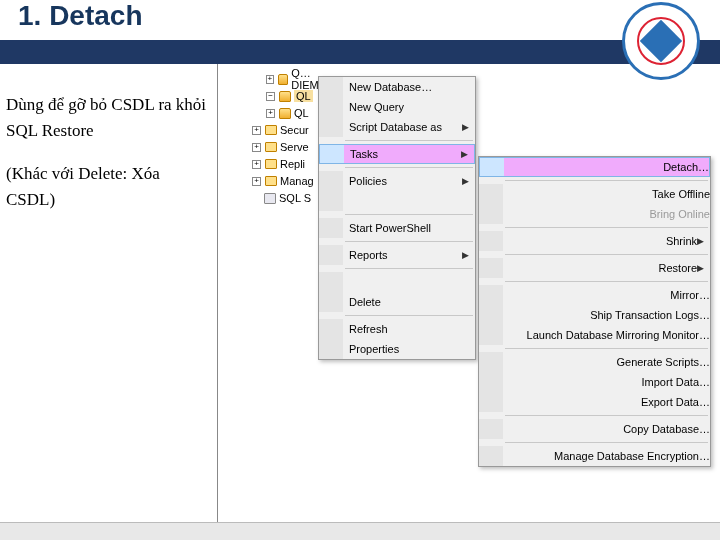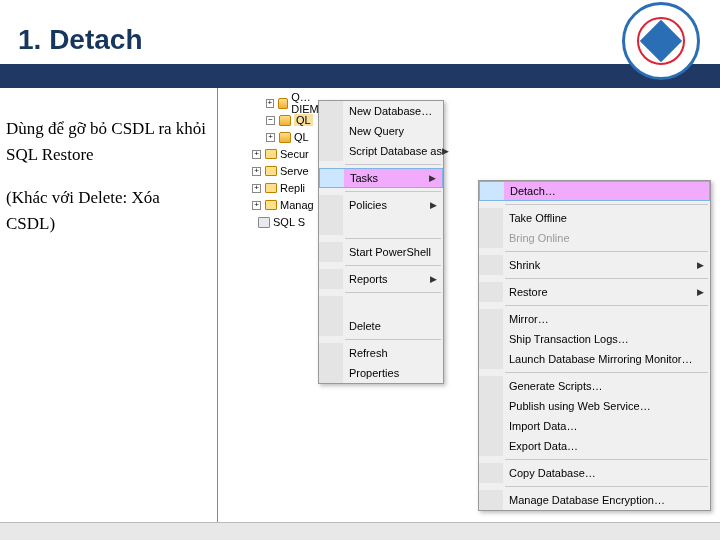--- a/index.html
+++ b/index.html
@@ -1,37 +1,37 @@
 <!DOCTYPE html>
 <html><head>
 <meta charset="utf-8">
 <style>
   * { box-sizing: border-box; margin: 0; padding: 0; }
   body { width: 720px; height: 540px; font-family: Verdana, Geneva, sans-serif; background: #fff; position: relative; overflow: hidden; }
-  .slide-title { font-size: 28px; font-weight: bold; color: #17365d; padding: 24px 18px 8px; }
+  .slide-title { font-size: 28px; font-weight: bold; color: #17365d; padding: 0 18px 8px; }
   .title-bar { height: 24px; background: #1f3864; }
   .logo { position: absolute; top: 2px; right: 20px; width: 78px; height: 78px; border-radius: 50%; background: #fff; border: 3px solid #2a6fb5; display:flex; align-items:center; justify-content:center; }
   .logo-inner { width: 48px; height: 48px; position: relative; }
   .logo-diamond { position:absolute; left:50%; top:50%; width:30px; height:30px; background:#2a6fb5; transform: translate(-50%,-50%) rotate(45deg); }
   .logo-ring { position:absolute; left:0; top:0; width:48px; height:48px; border:2px solid #d23; border-radius:50%; box-sizing:border-box;}
   .content { display:flex; height: calc(540px - 72px); }
   .left { width: 218px; border-right: 1px solid #888; padding: 28px 10px 10px 6px; font-family: "Times New Roman", serif; font-size: 17px; color:#000; line-height:1.5; }
   .left p { margin-bottom: 18px; }
   .right { flex:1; position:relative; font-family: Tahoma, sans-serif; font-size: 11px; color:#000; }
   .tree { position:absolute; left:20px; top:6px; width:120px; }
   .tree-item { display:flex; align-items:center; height:16px; margin:1px 0; }
   .plus-box { width:9px; height:9px; border:1px solid #888; margin-right:4px; display:flex; align-items:center; justify-content:center; font-size:8px; line-height:1; background:#fff; }
   .minus-box { width:9px; height:9px; border:1px solid #888; margin-right:4px; display:flex; align-items:center; justify-content:center; font-size:8px; line-height:1; background:#fff; }
   .db-icon { width:12px; height:11px; margin-right:3px; background: linear-gradient(#ffe08a,#f0b030); border-radius:2px 2px 1px 1px; border:1px solid #c08000; }
   .folder-icon { width:12px; height:10px; margin-right:3px; background:#ffe08a; border:1px solid #c08000; border-radius:1px; }
   .svr-icon { width:12px; height:11px; margin-right:3px; background:#e8e8f0; border:1px solid #888; border-radius:1px; }
   .sel { background:#f8e0a0; padding:0 2px; }
   .ctx-menu, .sub-menu { position:absolute; background:#f0f0f0; border:1px solid #999; box-shadow:2px 2px 4px rgba(0,0,0,.25);}
-  .ctx-menu { left:100px; top:12px; width:126px; }
-  .sub-menu { left:260px; top:92px; width:233px; }
+  .ctx-menu { left:100px; top:12px; width:158px; }
+  .sub-menu { left:260px; top:92px; width:233px;text-align:right; }
   .menu-row { display:flex; align-items:center; height:20px; position:relative; }
   .menu-row .gutter { width:24px; height:100%; background:#e4e4e4; flex:none; }
   .menu-row .lbl { padding-left:6px; flex:1; white-space:nowrap; }
   .menu-row .arrow { padding-right:6px; font-size:9px; color:#333; }
   .menu-row.sel-row { background:#f0abfc; border:1px solid #7fb5e6; height:20px; box-sizing:border-box;}
   .menu-row.sel-row .gutter { background:#cde6ff; }
   .menu-row.disabled .lbl { color:#9a9a9a; }
   .sep { height:1px; margin:3px 2px 3px 26px; background:#c8c8c8; }
   .footer-bar { position:absolute; bottom:0; left:0; right:0; height:18px; background:#e8e8e8; border-top:1px solid #bbb; }
 </style>
@@ -85,21 +85,21 @@
       <div class="tree-item" style="margin-left:14px;">
         <span class="plus-box">+</span>
         <span class="folder-icon"></span>
         <span>Repli</span>
       </div>
       <div class="tree-item" style="margin-left:14px;">
         <span class="plus-box">+</span>
         <span class="folder-icon"></span>
         <span>Manag</span>
       </div>
-      <div class="tree-item" style="margin-left:20px;">
+      <div class="tree-item" style="margin-left:26px;">
         <span class="svr-icon"></span>
         <span>SQL S</span>
       </div>
     </div>
 
     <div class="ctx-menu">
       <div class="menu-row">
           <span class="gutter"></span>
           <span class="lbl">New Database…</span>
         </div>
@@ -196,24 +196,20 @@
           <span class="gutter"></span>
           <span class="lbl">Launch Database Mirroring Monitor…</span>
         </div>
       <div class="sep"></div>
       <div class="menu-row">
           <span class="gutter"></span>
           <span class="lbl">Generate Scripts…</span>
         </div>
       <div class="menu-row">
           <span class="gutter"></span>
-          <span class="lbl">Publish using Web Service…</span>
-        </div>
-      <div class="menu-row">
-          <span class="gutter"></span>
           <span class="lbl">Import Data…</span>
         </div>
       <div class="menu-row">
           <span class="gutter"></span>
           <span class="lbl">Export Data…</span>
         </div>
       <div class="sep"></div>
       <div class="menu-row">
           <span class="gutter"></span>
           <span class="lbl">Copy Database…</span>

